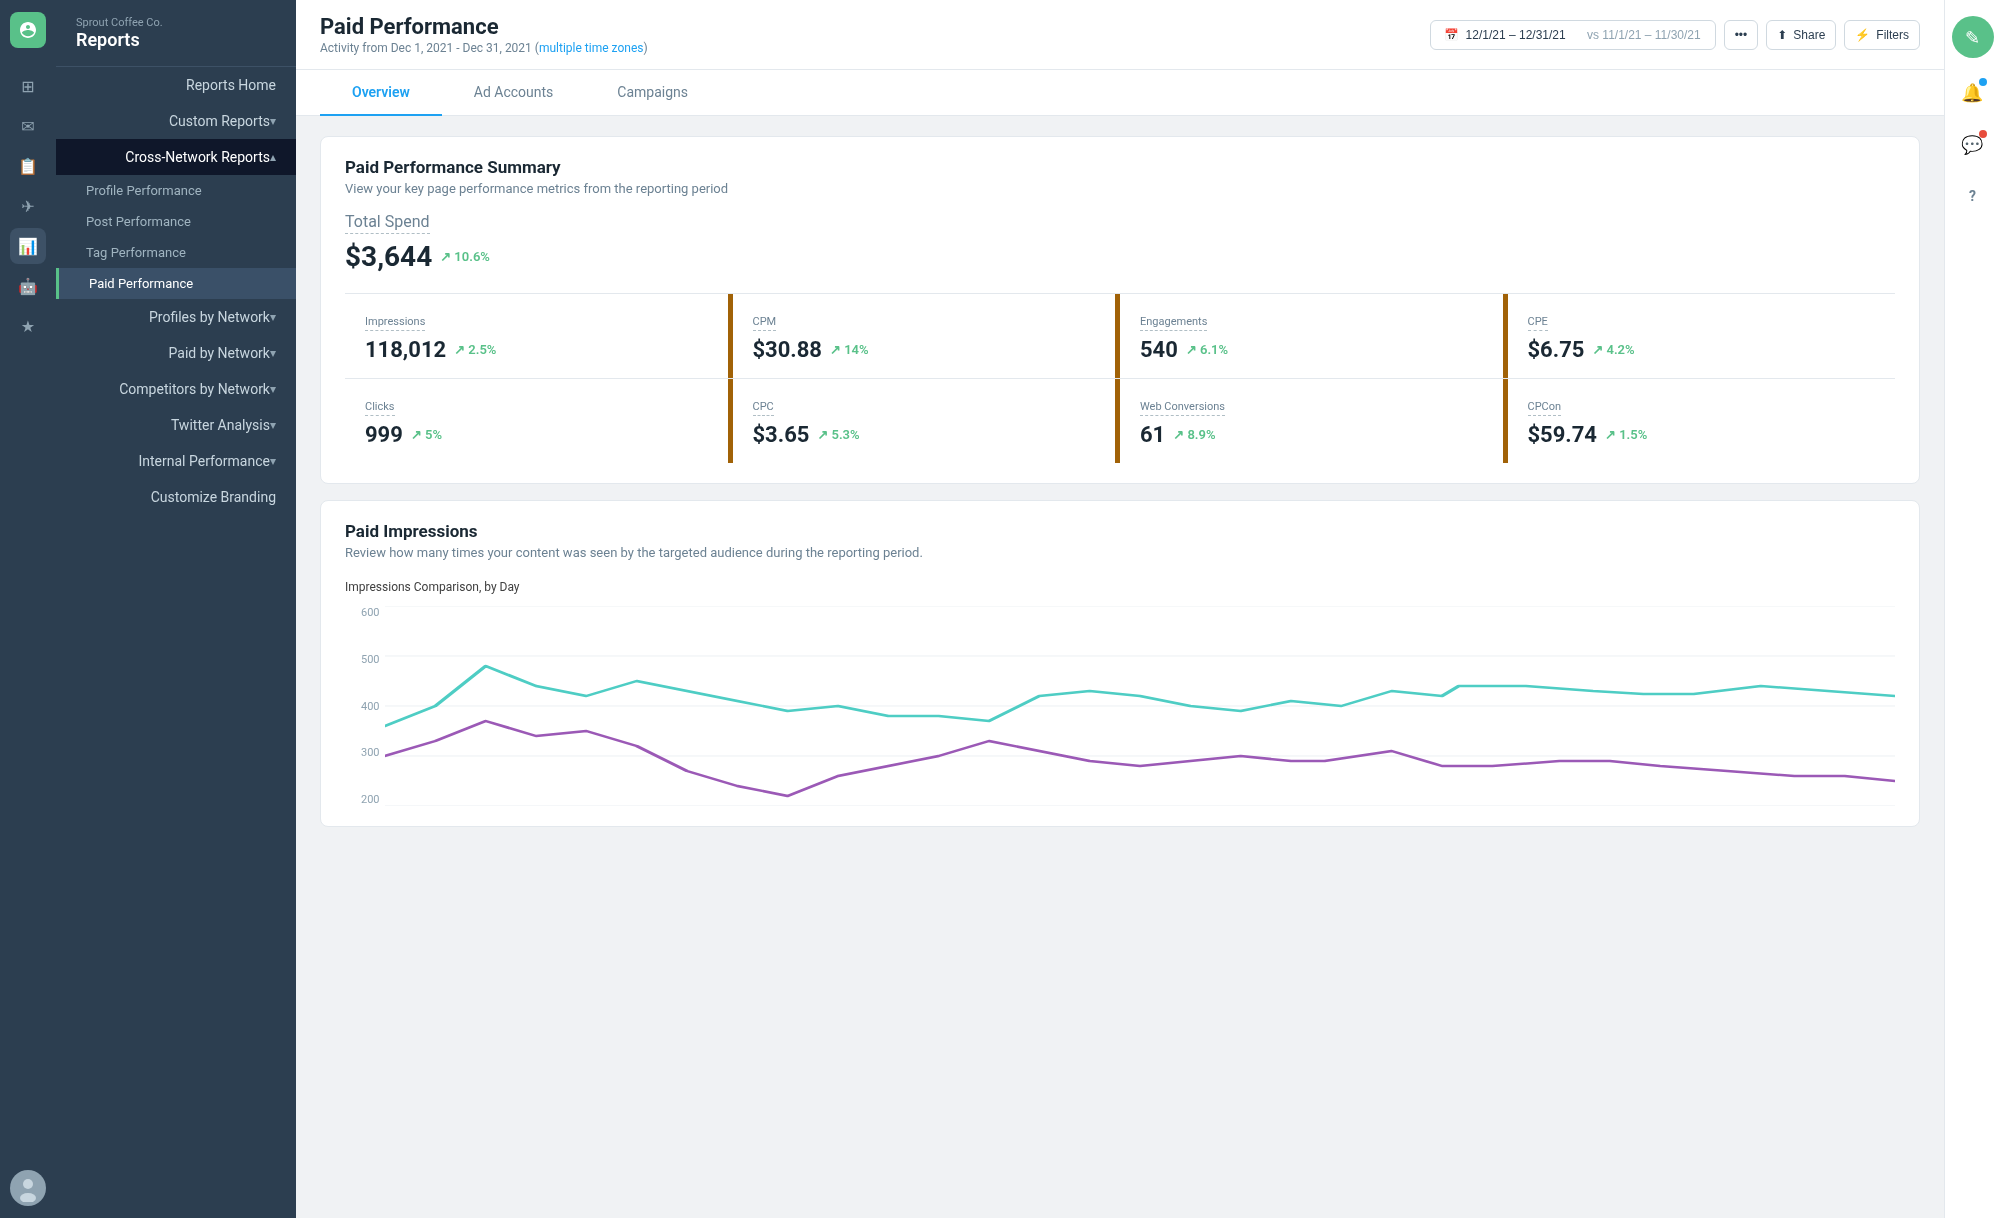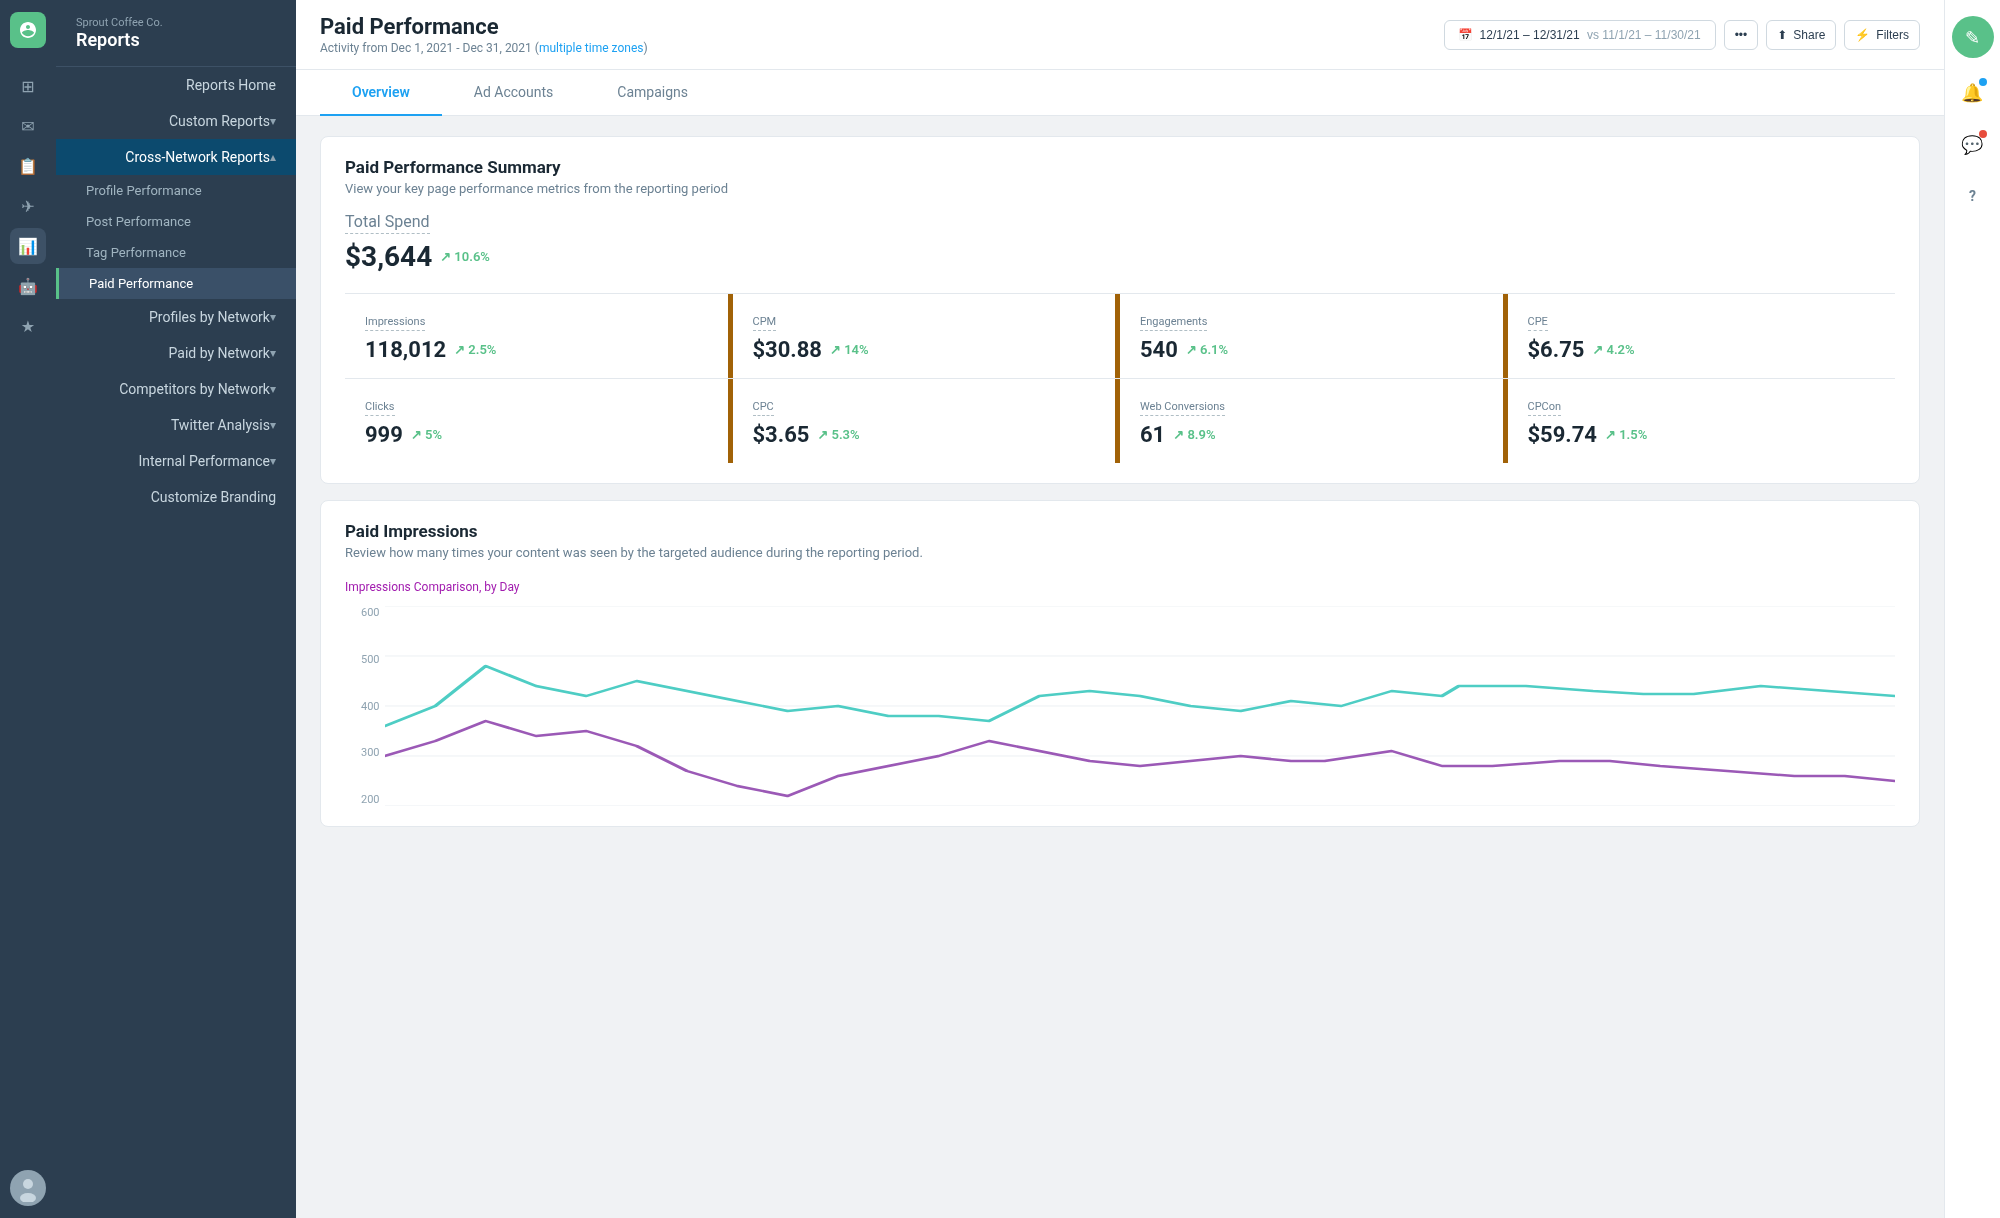--- a/index.html
+++ b/index.html
@@ -46,21 +46,21 @@
       padding: 16px 20px;
       border-bottom: 1px solid #3d5166;
     }
     .sidebar-header .company { font-size: 11px; color: #8fa3b1; }
     .sidebar-header .section { font-size: 18px; font-weight: 600; color: #fff; }
 
     .sidebar-item {
       display: flex; align-items: center; justify-content: flex-end;
       padding: 10px 20px; cursor: pointer; font-size: 14px; color: #c8d6df;
     }
-    .sidebar-item.active { background: #0c4a6e; color: #fff; }
+    .sidebar-item.active { background: #0f172a; color: #fff; }
     .sidebar-item .chevron { font-size: 12px; color: #8fa3b1; }
     .sidebar-sub-item {
       padding: 8px 20px 8px 30px; cursor: pointer; font-size: 13px; color: #a0b4c0;
     }
     .sidebar-sub-item.active { background: #3a5068; color: #fff; border-left: 3px solid #59c189; }
 
     
     .main-content {
       flex: 1;
       display: flex;
@@ -153,21 +153,21 @@
     .metric-cell .metric-label { font-size: 11px; }
     .metric-cell .metric-value { font-size: 22px; }
 
     .metrics-grid-row2 {
       display: grid;
       grid-template-columns: 1fr 1fr 1fr 1fr;
       border-top: 1px solid #e3e8ed;
     }
 
     
-    .chart-label { font-size: 12px; color: #a21caf; margin-bottom: 12px; }
+    .chart-label { font-size: 12px; color: #404040; margin-bottom: 12px; }
     .chart-container { position: relative; height: 200px; width: 100%; }
     .chart-y-labels {
       position: absolute; left: 16px; top: 0; bottom: 0; width: 36px;
       display: flex; flex-direction: column; justify-content: space-between;
       font-size: 11px; color: #8fa3b1;
     }
     .chart-area {
       position: absolute; left: 40px; right: 0; top: 0; bottom: 0;
     }
     .chart-area svg { width: 100%; height: 100%; }
@@ -299,21 +299,21 @@
       <div class="page-subtitle">
         <span>Activity from Dec 1, 2021 - Dec 31, 2021</span>
         (<span class="highlight" style="cursor:pointer;">multiple time zones</span>)
       </div>
     </div>
     <div class="top-header-right">
       <button class="date-range-btn">
         <span class="cal-icon">📅</span>
         <span>
           <span>12/1/21 – 12/31/21</span>
-          <span style="color:#8fa3b1;margin-left:4px;">vs 11/1/21 – 11/30/21</span>
+          <span style="color:#8fa3b1;margin-left:18px;">vs 11/1/21 – 11/30/21</span>
         </span>
       </button>
       <button class="icon-btn">
         <span>•••</span>
       </button>
       <button class="icon-btn">
         <span>⬆</span>
         <span>Share</span>
       </button>
       <button class="icon-btn">

